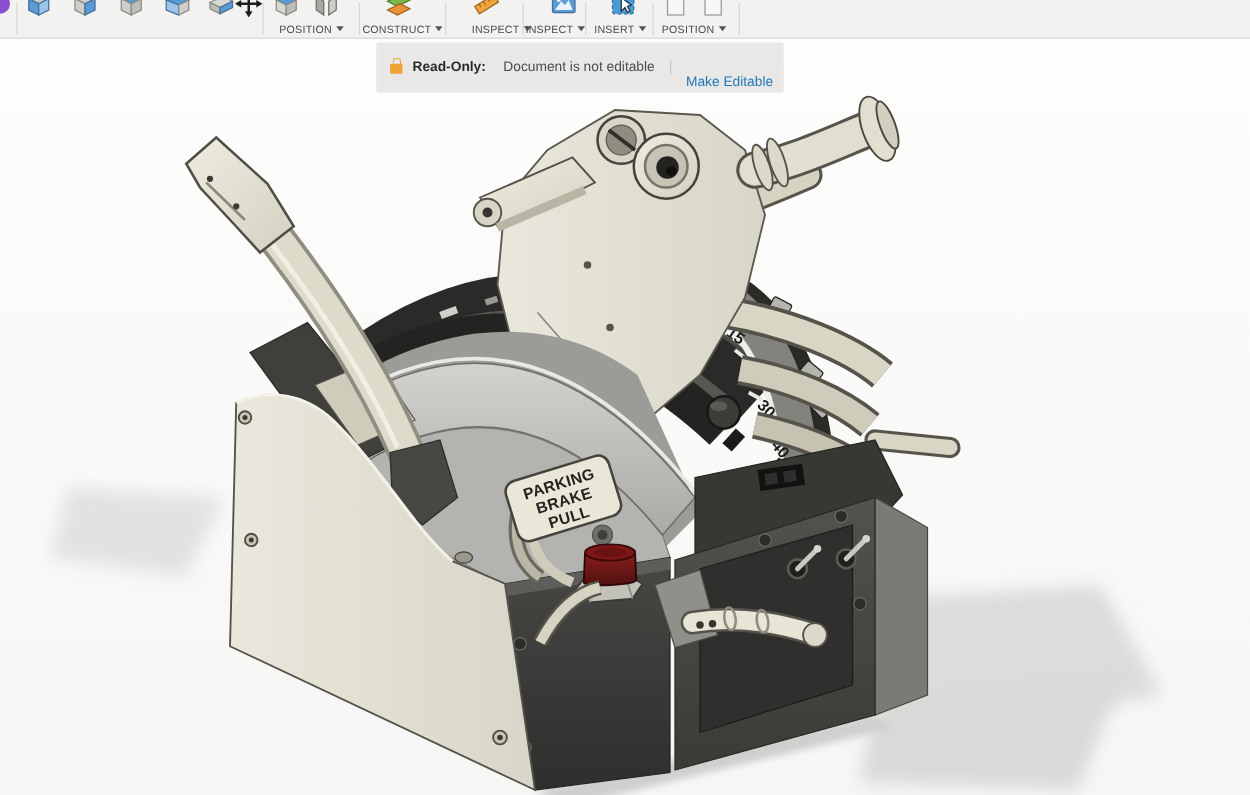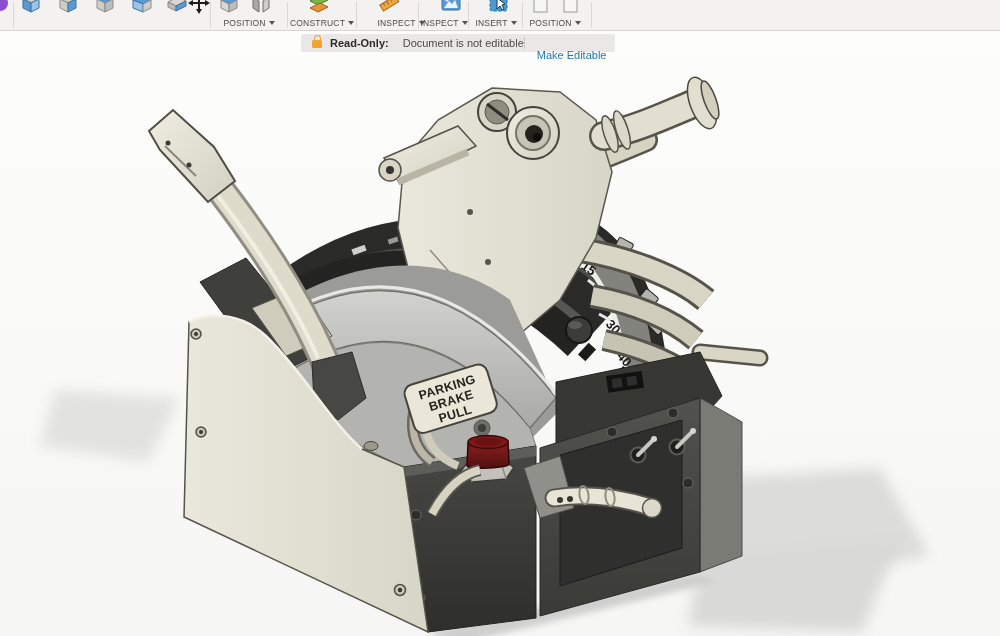--- a/index.html
+++ b/index.html
@@ -11,27 +11,27 @@
   .tb-label{position:absolute;bottom:2px;left:0;right:0;text-align:center;
     font-size:8.5px;color:#4a4a48;letter-spacing:.2px;white-space:nowrap;cursor:default;}
   .caret{display:inline-block;width:0;height:0;border-left:3px solid transparent;
     border-right:3px solid transparent;border-top:4px solid #555;margin-left:3px;vertical-align:1px;}
   .icon-strip{position:absolute;top:0;left:0;width:1000px;height:14px;overflow:hidden;}
   .tb-icon{position:absolute;top:-8px;width:22px;height:22px;cursor:pointer;}
   .tb-divider{position:absolute;top:2px;width:1px;height:26px;background:#d9d8d6;}
   
   .banner{position:absolute;top:34px;left:301px;height:18px;z-index:31;
     background:#e9e8e7;border-radius:2px;display:flex;align-items:center;
-    padding:0 9px;font-size:11px;color:#4c4c4a;}
+    padding:11px 9px;font-size:11px;color:#4c4c4a;}
   .lock{width:10px;height:8px;background:#f0a233;border-radius:1.5px;position:relative;
     margin:2px 8px 0 2px;flex:none;}
   .lock:before{content:"";position:absolute;top:-5px;left:1.5px;width:5px;height:5px;
     border:1.5px solid #f0a233;border-bottom:none;border-radius:4px 4px 0 0;}
   .banner b{color:#2b2b29;margin-right:14px;font-size:11px;}
-  .banner .msg{}
+  .banner .msg{margin-right:12px;}
   .banner .vsep{width:1px;height:12px;background:#c8c7c5;margin-right:12px;}
   .banner a{color:#1f78b8;text-decoration:none;cursor:pointer;margin-top:24px;}
   
   .viewport{position:absolute;top:31px;left:0;width:1000px;height:605px;
     background:linear-gradient(180deg,#fdfdfc 0%,#f6f6f4 100%);z-index:1;}
   svg.scene{position:absolute;top:0;left:0;z-index:2;}
   text{font-family:"Liberation Sans",sans-serif;}
 </style>
 </head>
 <body>

